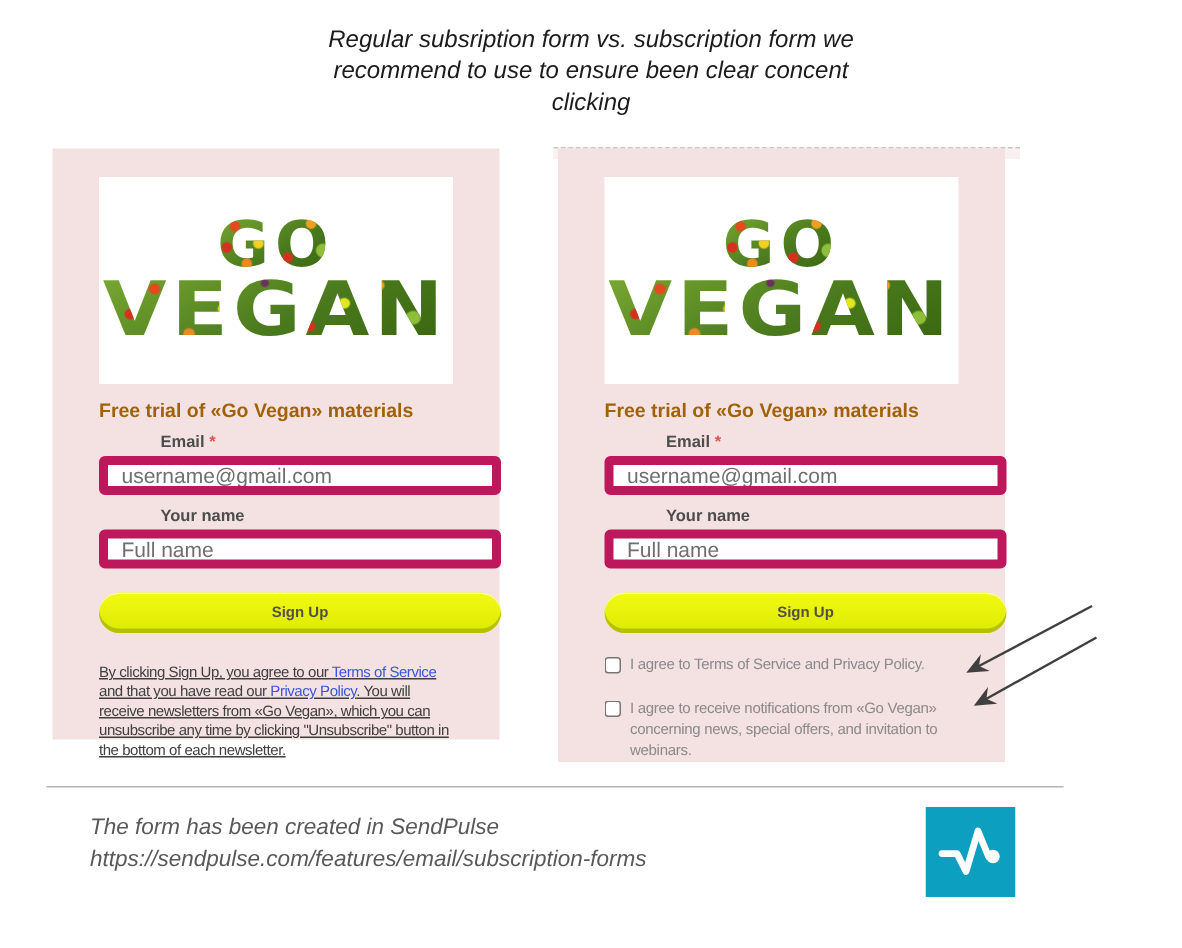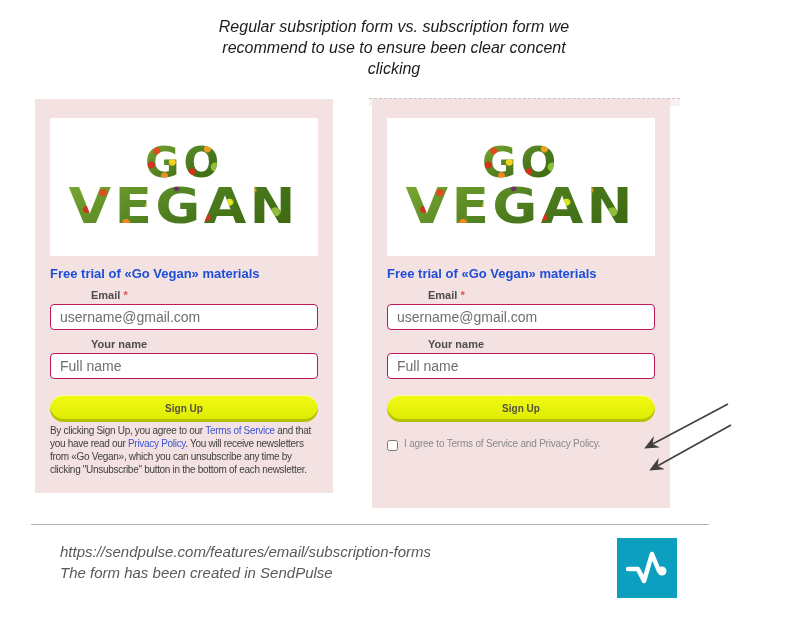--- a/index.html
+++ b/index.html
@@ -5,21 +5,21 @@
   * { box-sizing: border-box; margin: 0; padding: 0; }
   html,body { background:#fff; }
   body { font-family:"Liberation Sans", sans-serif; }
   #page { position:relative; width:788px; height:632px; background:#fff; overflow:hidden;border-radius:13px; }
 
   
   .title { position:absolute; top:16px; left:0; width:788px; text-align:center;
            font-style:italic; font-size:16px; line-height:21px; color:#1c1c1c; }
 
   
-  .card { position:absolute; top:99px; width:298px; background:#f4e1e1; padding:0 15px; }
+  .card { position:absolute; top:99px; width:298px; background:#f4e1e1; padding:0 31px; }
   .card.left  { left:35px;  height:394px; }
   .card.right { left:372px; height:409px; }
   .dashed-strip { position:absolute; left:369px; top:98px; width:311px; height:8px;
                   border-top:1px dashed #c6c6c6; background:#f9f0f0; }
 
   .hero { background:#fff; height:138px; margin-top:19px; display:flex; flex-direction:column;
           align-items:center; justify-content:center; overflow:hidden; }
   .veg-line { font-weight:bold; font-family:"DejaVu Sans", sans-serif; color:#4a7a1d; line-height:0.95; }
   .veg-line.l1 { font-size:42px; letter-spacing:4px; }
   .veg-line.l2 { font-size:50px; letter-spacing:3px; transform:scaleX(1.1); }
@@ -34,38 +34,38 @@
         radial-gradient(circle at 90% 60%, #8fbf3a 0 4px, rgba(0,0,0,0) 5px),
         radial-gradient(circle at 47% 12%, #6d2f5e 0 2px, rgba(0,0,0,0) 3px),
         radial-gradient(circle at 70% 40%, #e3e81e 0 3px, rgba(0,0,0,0) 4px),
         radial-gradient(circle at 8% 55%,  #d7301f 0 3px, rgba(0,0,0,0) 4px),
         linear-gradient(150deg, #79a832, #4a7a1d 55%, #39650f);
       -webkit-background-clip:text; background-clip:text;
       -webkit-text-fill-color:transparent; color:transparent;
     }
   }
 
-  .form-heading { margin-top:10px; font-size:13px; font-weight:bold; color:#1d4ed8; }
+  .form-heading { margin-top:10px; font-size:13px; font-weight:bold; color:#a16207; }
   .field-label  { margin-top:8px; font-size:11px; font-weight:bold; color:#4d4d4d;margin-left:41px; }
   .req { color:#d9534f; font-weight:bold; }
-  .text-input { display:block; width:268px; height:26px; margin-top:3px; border:1px solid #be185d;
+  .text-input { display:block; width:268px; height:26px; margin-top:3px; border:6px solid #be185d;
                 border-radius:4px; background:#fff; padding:0 9px; font-size:14px; color:#444;
                 font-family:"Liberation Sans", sans-serif; outline:none; }
   .text-input::placeholder { color:#6f6f6f; opacity:1; }
 
   .signup-btn { display:block; width:268px; height:27px; margin-top:16px; border:0; cursor:pointer;
                 border-radius:14px; background:linear-gradient(#f2fa14, #dcea00);
                 box-shadow: inset 0 -3px 0 rgba(148,158,0,.55), inset 0 1px 0 rgba(255,255,255,.6);
                 font-size:10px; font-weight:bold; color:#565043;
                 font-family:"Liberation Sans", sans-serif; }
 
-  .fineprint { margin-top:2px; font-size:10px; letter-spacing:-0.3px; line-height:13px; color:#3f3f3f; }
+  .fineprint { margin-top:20px; font-size:10px; letter-spacing:-0.3px; line-height:13px; color:#3f3f3f;text-decoration:underline; }
   .fineprint a { color:#3b56d3; text-decoration:none; cursor:pointer; }
 
-  .checkbox-row { display:flex; align-items:flex-end; margin-top:15px;
+  .checkbox-row { display:flex; align-items:flex-start; margin-top:15px;
                   font-size:10px; letter-spacing:-0.2px; line-height:14px; color:#8a8a8a; }
   .checkbox-row input { width:11px; height:11px; margin:1px 6px 0 0; accent-color:#c9c9c9; }
 
   
   .arrows { position:absolute; left:600px; top:380px; width:188px; height:120px; }
 
   
   .footer-rule { position:absolute; left:31px; top:524px; width:678px; height:1px; background:#b3b3b3; }
   .footer-text { position:absolute; left:60px; top:541px; font-style:italic; font-size:15px;
                  line-height:21px; color:#595959; }
@@ -113,36 +113,40 @@
 
     <div class="field-label">Your name</div>
     <input class="text-input" type="text" placeholder="Full name" style="">
 
     <button class="signup-btn">Sign Up</button>
 
     <label class="checkbox-row">
       <input type="checkbox" style="">
       <span>I agree to Terms of Service and Privacy Policy.</span>
     </label>
+    <label class="checkbox-row">
+      <input type="checkbox" style="">
+      <span>I agree to receive notifications from «Go Vegan» concerning news, special offers, and invitation to webinars.</span>
+    </label>
   </div>
 
   <svg class="arrows" viewBox="0 0 188 120">
     <defs>
       <marker id="ah" markerWidth="9" markerHeight="8" refX="7" refY="4" orient="auto">
         <path d="M9,0 L0,4 L9,8 L6,4 Z" fill="#404040" transform="rotate(180 4.5 4)"></path>
       </marker>
     </defs>
     <line x1="128" y1="24" x2="47" y2="67" stroke="#404040" stroke-width="1.6" marker-end="url(#ah)"></line>
     <line x1="131" y1="45" x2="52" y2="89" stroke="#404040" stroke-width="1.6" marker-end="url(#ah)"></line>
   </svg>
 
   <div class="footer-rule"></div>
   <div class="footer-text">
+    <div>The form has been created in SendPulse</div>
     <div>https://sendpulse.com/features/email/subscription-forms</div>
-    <div>The form has been created in SendPulse</div>
   </div>
   <svg class="logo" viewBox="0 0 60 60">
     <rect x="0" y="0" width="60" height="60" fill="#0d9fc0"></rect>
     <path d="M11 31 L21 31 L27 43 L35 16 L42 33" fill="none" stroke="#ffffff" stroke-width="4.5" stroke-linecap="round" stroke-linejoin="round"></path>
     <circle cx="45" cy="33" r="4.5" fill="#ffffff"></circle>
   </svg>
 
 </div>
 
 </body></html>

